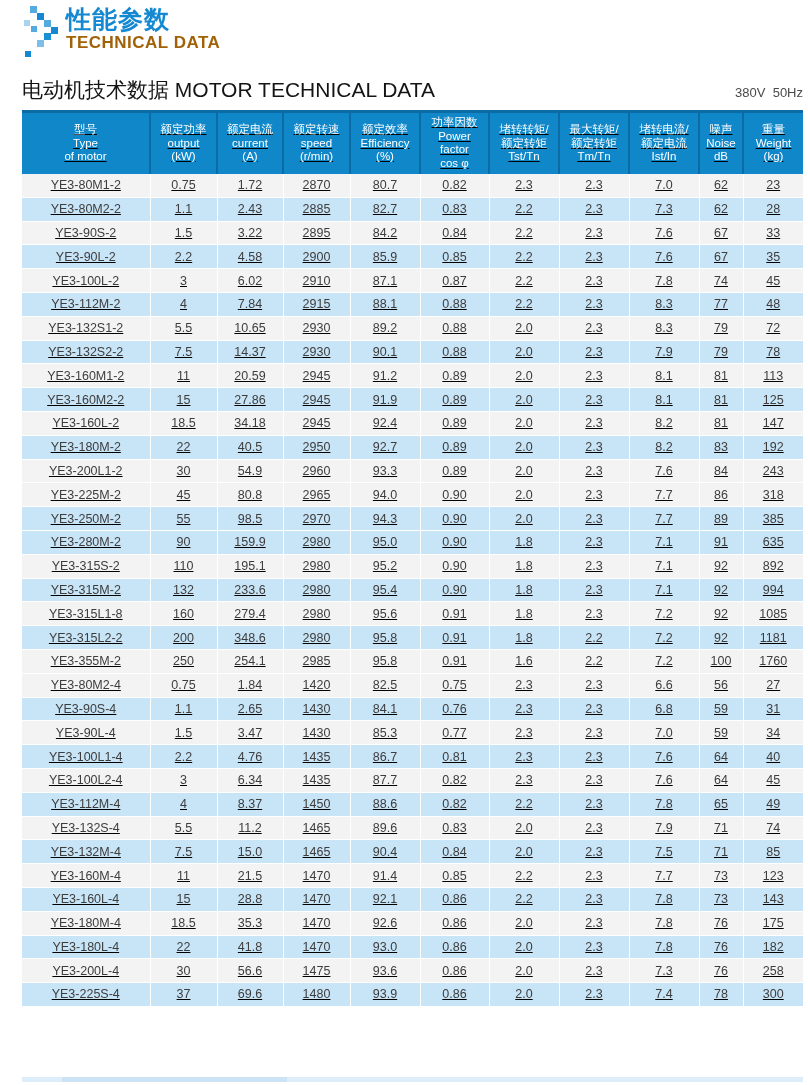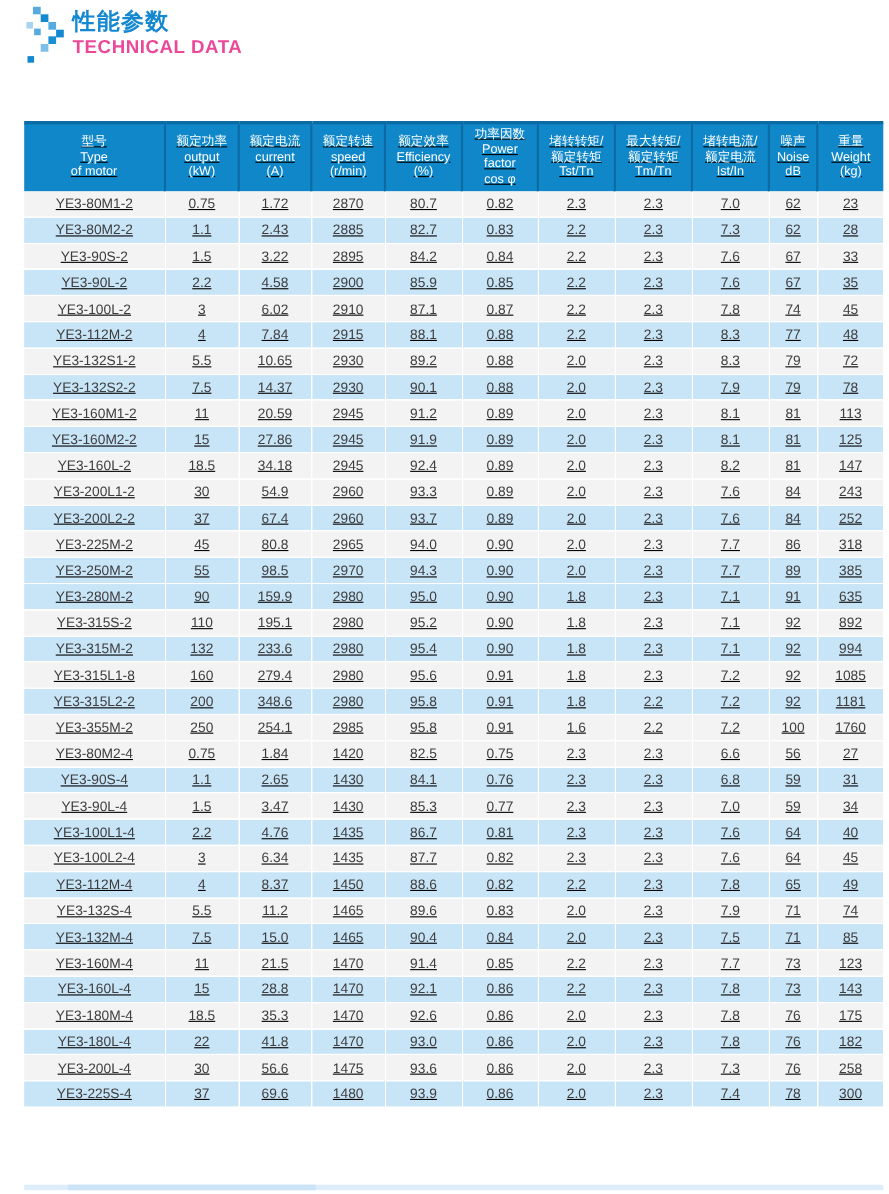--- a/index.html
+++ b/index.html
@@ -13,25 +13,25 @@
   .page { position: relative; width: 808px; height: 1085px; }
 
   
   .section-head {
     position: absolute; top: 6px; left: 22px;
     display: flex; align-items: flex-start;
   }
   .chevron-icon { width: 38px; height: 52px; margin-right: 6px; }
   .section-titles { display: flex; flex-direction: column; }
   .title-zh {
-    color: #1488d0; font-weight: bold; font-size: 21px;
+    color: #1488d0; font-weight: bold; font-size: 25px;
     line-height: 27px; letter-spacing: 1px;
   }
   .title-en {
-    color: #ec4899; font-weight: bold; font-size: 17px;
+    color: #a16207; font-weight: bold; font-size: 17px;
     line-height: 20px; letter-spacing: 0.5px;
   }
 
   
   .table-title-line {
     position: absolute; top: 76px; left: 22px; width: 781px;
     display: flex; align-items: baseline; justify-content: space-between;
   }
   .table-title {
     color: #141414; font-size: 21px; font-weight: 500; letter-spacing: 0px;
@@ -102,20 +102,24 @@
       <rect x="2" y="14" width="6" height="6" fill="#a9d4ef"></rect>
       <rect x="9" y="20" width="6" height="6" fill="#55abdf"></rect>
       <rect x="3" y="45" width="6" height="6" fill="#1488d0"></rect>
     </svg>
     <div class="section-titles">
       <div class="title-zh">性能参数</div>
       <div class="title-en">TECHNICAL DATA</div>
     </div>
   </div>
 
+  <div class="table-title-line">
+    <div class="table-title">电动机技术数据 MOTOR TECHNICAL DATA</div>
+    <div class="rating">380V  50Hz</div>
+  </div>
 
   <table class="motor-table">
     <colgroup>
       <col class="c0">
         <col class="c1">
         <col class="c2">
         <col class="c3">
       <col class="c4">
         <col class="c5">
         <col class="c6">
@@ -321,45 +325,45 @@
           <td>34.18</td>
           <td>2945</td>
           <td>92.4</td>
           <td>0.89</td>
           <td>2.0</td>
           <td>2.3</td>
           <td>8.2</td>
           <td>81</td>
           <td>147</td>
         </tr>
+        <tr class="row-blue">
+          <td>YE3-180M-2</td>
+          <td>22</td>
+          <td>40.5</td>
+          <td>2950</td>
+          <td>92.7</td>
+          <td>0.89</td>
+          <td>2.0</td>
+          <td>2.3</td>
+          <td>8.2</td>
+          <td>83</td>
+          <td>192</td>
+        </tr>
         <tr class="row-light">
           <td>YE3-200L1-2</td>
           <td>30</td>
           <td>54.9</td>
           <td>2960</td>
           <td>93.3</td>
           <td>0.89</td>
           <td>2.0</td>
           <td>2.3</td>
           <td>7.6</td>
           <td>84</td>
           <td>243</td>
-        </tr>
-        <tr class="row-blue">
-          <td>YE3-200L2-2</td>
-          <td>37</td>
-          <td>67.4</td>
-          <td>2960</td>
-          <td>93.7</td>
-          <td>0.89</td>
-          <td>2.0</td>
-          <td>2.3</td>
-          <td>7.6</td>
-          <td>84</td>
-          <td>252</td>
         </tr>
         <tr class="row-light">
           <td>YE3-225M-2</td>
           <td>45</td>
           <td>80.8</td>
           <td>2965</td>
           <td>94.0</td>
           <td>0.90</td>
           <td>2.0</td>
           <td>2.3</td>

